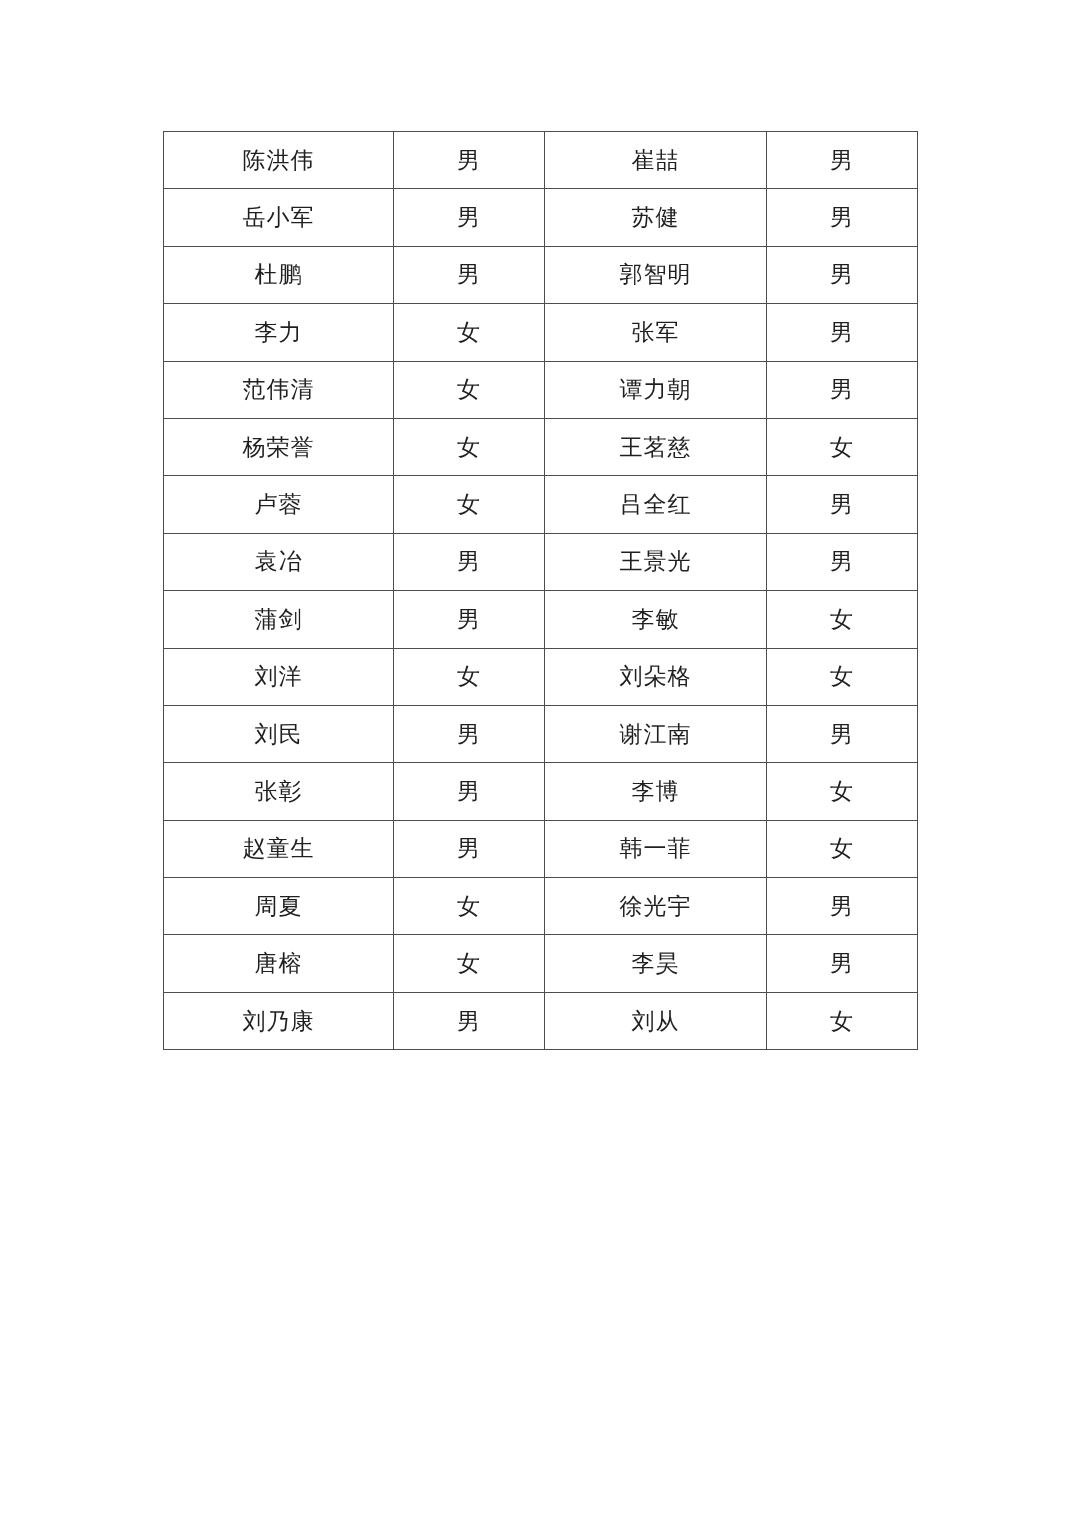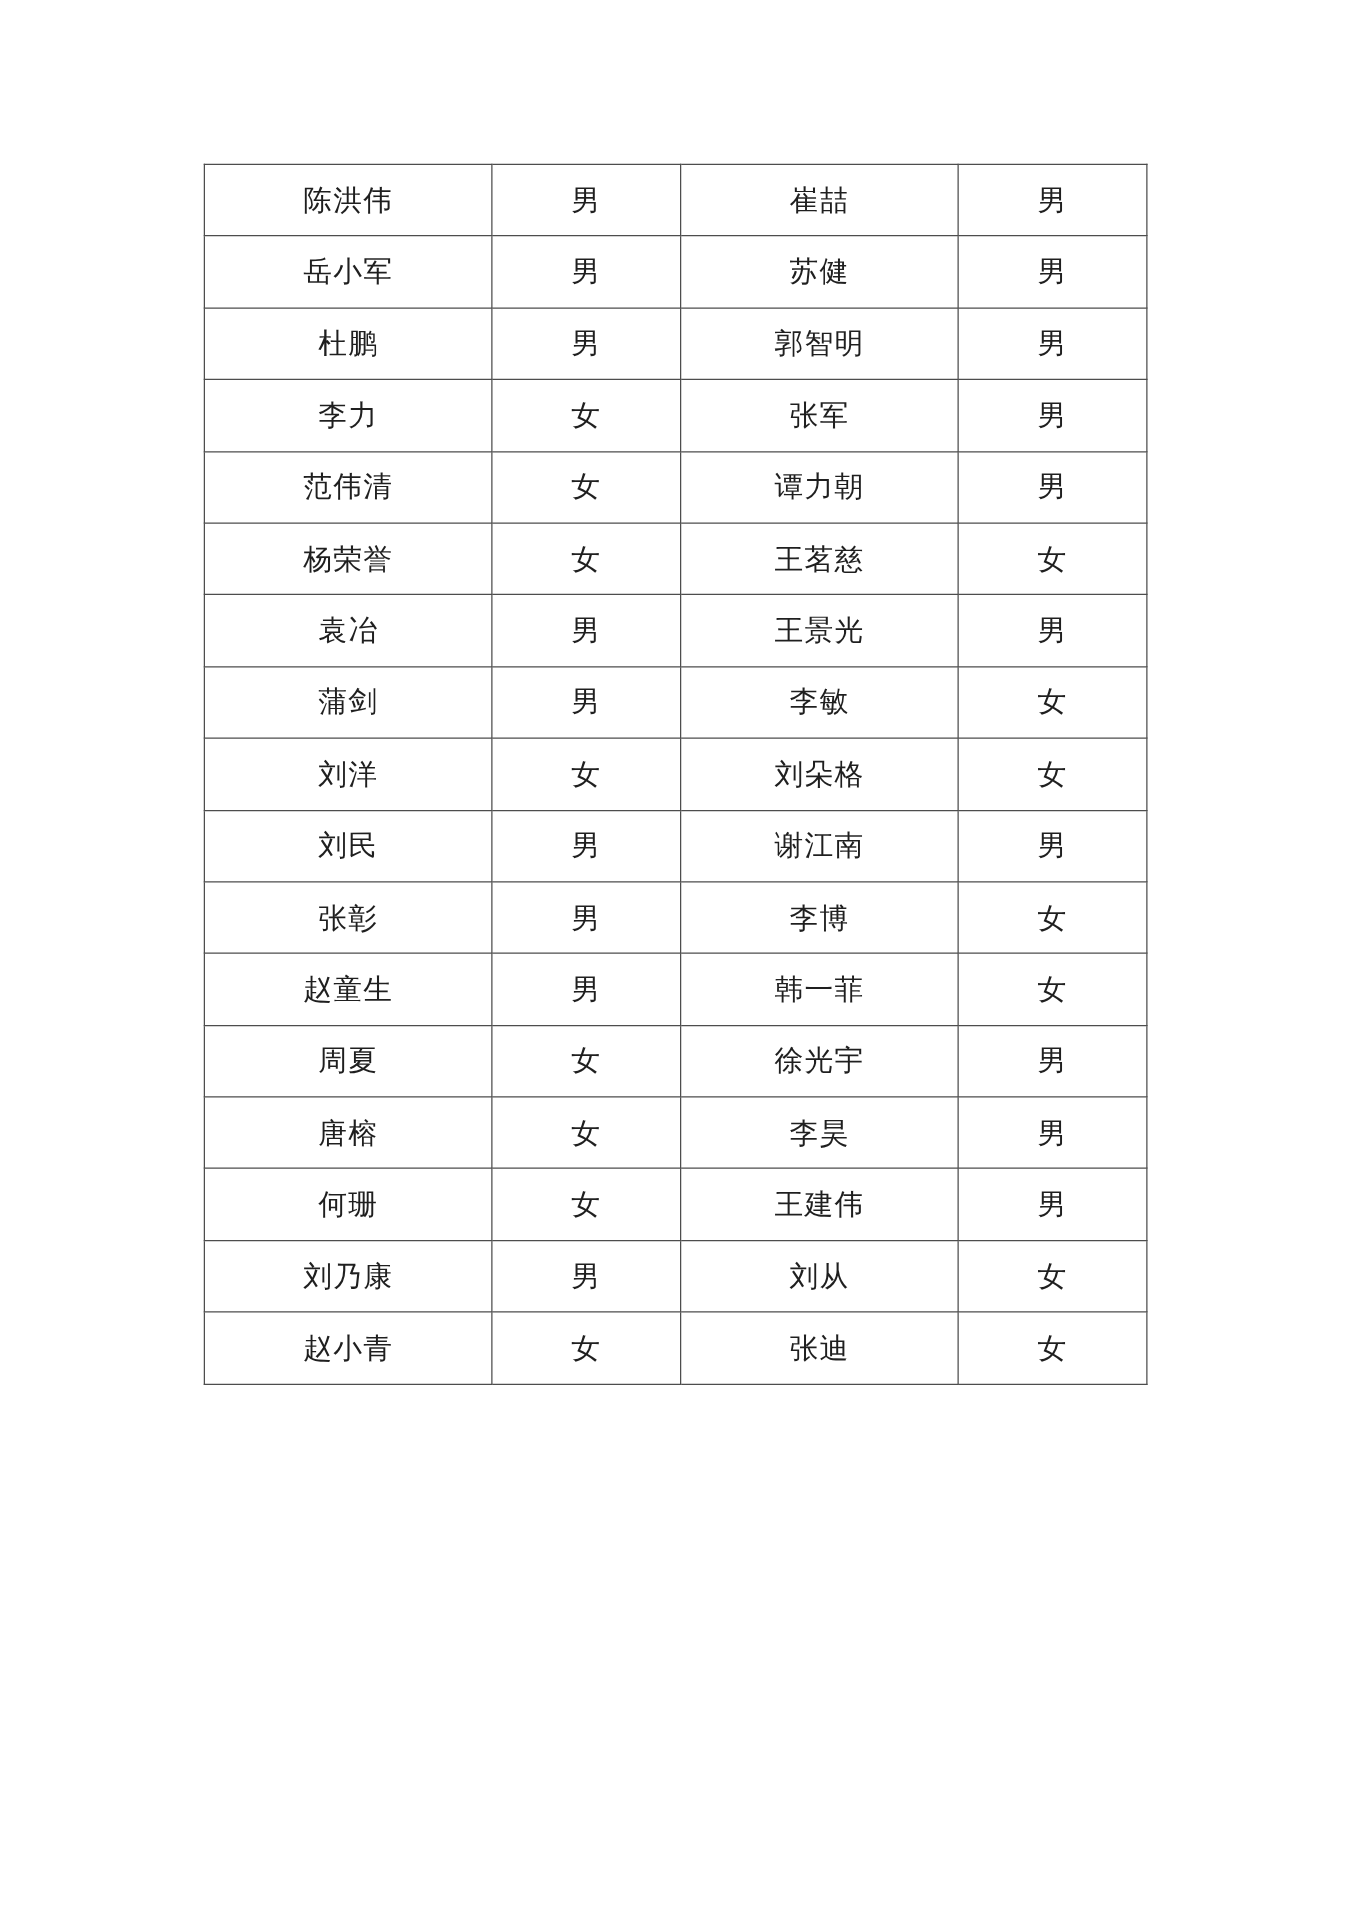--- a/index.html
+++ b/index.html
@@ -82,20 +82,26 @@
     <td>谭力朝</td>
     <td>男</td>
   </tr>
         <tr>
     <td>杨荣誉</td>
     <td>女</td>
     <td>王茗慈</td>
     <td>女</td>
   </tr>
         <tr>
+    <td>卢蓉</td>
+    <td>女</td>
+    <td>吕全红</td>
+    <td>男</td>
+  </tr>
+        <tr>
     <td>袁冶</td>
     <td>男</td>
     <td>王景光</td>
     <td>男</td>
   </tr>
         <tr>
     <td>蒲剑</td>
     <td>男</td>
     <td>李敏</td>
     <td>女</td>
@@ -130,32 +136,20 @@
     <td>徐光宇</td>
     <td>男</td>
   </tr>
         <tr>
     <td>唐榕</td>
     <td>女</td>
     <td>李昊</td>
     <td>男</td>
   </tr>
         <tr>
-    <td>何珊</td>
-    <td>女</td>
-    <td>王建伟</td>
-    <td>男</td>
-  </tr>
-        <tr>
     <td>刘乃康</td>
     <td>男</td>
     <td>刘从</td>
-    <td>女</td>
-  </tr>
-        <tr>
-    <td>赵小青</td>
-    <td>女</td>
-    <td>张迪</td>
     <td>女</td>
   </tr>
       </tbody>
   </table>
 </div>
 
 </body></html>

